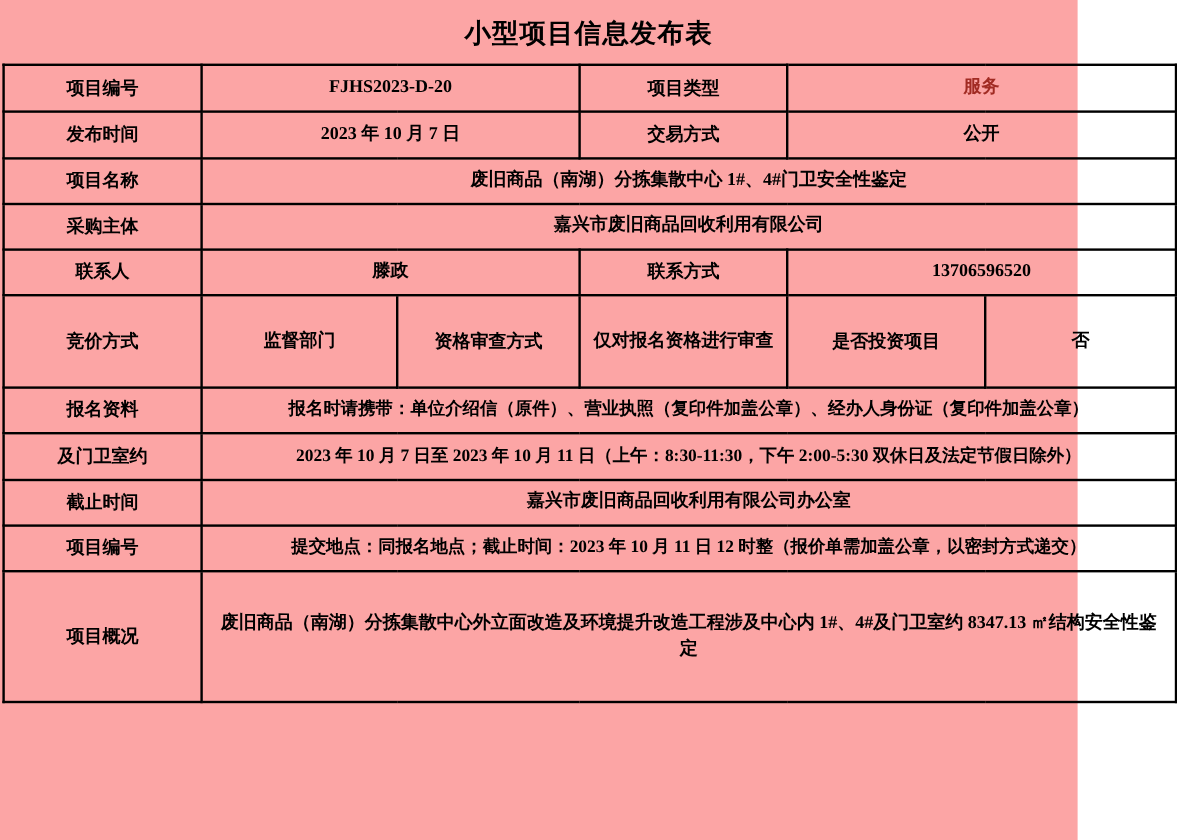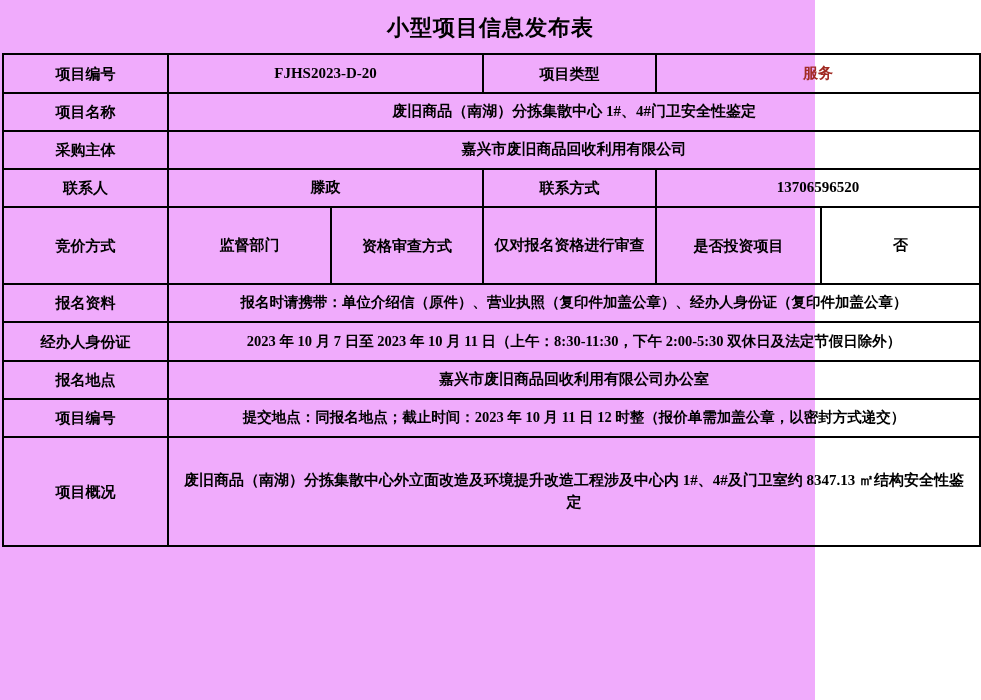--- a/index.html
+++ b/index.html
@@ -7,23 +7,23 @@
     padding: 0;
     background: #ffffff;
     width: 981px;
     height: 700px;
     font-family: "Liberation Sans", sans-serif;
     color: #000;
     overflow: hidden;
   }
   .page {
     position: relative;
-    width: 815px;
+    width: 898px;
     height: 700px;
-    background: #f0abfc;
+    background: #fca5a5;
   }
   .title {
     position: absolute;
     top: 13px;
     left: 0;
     width: 981px;
     margin: 0;
     text-align: center;
     font-size: 22px;
     font-weight: bold;
@@ -72,20 +72,26 @@
       <col style="width:165px">
       <col style="width:159px">
     </colgroup>
     <tbody>
       <tr style="height:39px">
         <td class="lbl">项目编号</td>
         <td colspan="2">FJHS2023-D-20</td>
         <td class="lbl">项目类型</td>
         <td colspan="2" class="red regular">服务</td>
       </tr>
+      <tr style="height:39px">
+        <td class="lbl">发布时间</td>
+        <td colspan="2">2023 年 10 月 7 日</td>
+        <td class="lbl">交易方式</td>
+        <td colspan="2">公开</td>
+      </tr>
       <tr style="height:38px">
         <td class="lbl">项目名称</td>
         <td colspan="5">废旧商品（南湖）分拣集散中心 1#、4#门卫安全性鉴定</td>
       </tr>
       <tr style="height:38px">
         <td class="lbl">采购主体</td>
         <td colspan="5">嘉兴市废旧商品回收利用有限公司</td>
       </tr>
       <tr style="height:38px">
         <td class="lbl">联系人</td>
@@ -99,25 +105,25 @@
         <td class="lbl">资格审查方式</td>
         <td class="regular">仅对报名资格进行审查</td>
         <td class="lbl">是否投资项目</td>
         <td>否</td>
       </tr>
       <tr style="height:38px">
         <td class="lbl">报名资料</td>
         <td colspan="5" class="regular longtext">报名时请携带：单位介绍信（原件）、营业执照（复印件加盖公章）、经办人身份证（复印件加盖公章）</td>
       </tr>
       <tr style="height:39px">
-        <td class="lbl">经办人身份证</td>
+        <td class="lbl">及门卫室约</td>
         <td colspan="5" class="regular longtext">2023 年 10 月 7 日至 2023 年 10 月 11 日（上午：8:30-11:30，下午 2:00-5:30 双休日及法定节假日除外）</td>
       </tr>
       <tr style="height:38px">
-        <td class="lbl">报名地点</td>
+        <td class="lbl">截止时间</td>
         <td colspan="5">嘉兴市废旧商品回收利用有限公司办公室</td>
       </tr>
       <tr style="height:38px">
         <td class="lbl">项目编号</td>
         <td colspan="5" class="regular longtext">提交地点：同报名地点；截止时间：2023 年 10 月 11 日 12 时整（报价单需加盖公章，以密封方式递交）</td>
       </tr>
       <tr style="height:109px">
         <td class="lbl">项目概况</td>
         <td colspan="5">废旧商品（南湖）分拣集散中心外立面改造及环境提升改造工程涉及中心内 1#、4#及门卫室约 8347.13 ㎡结构安全性鉴定</td>
       </tr>

